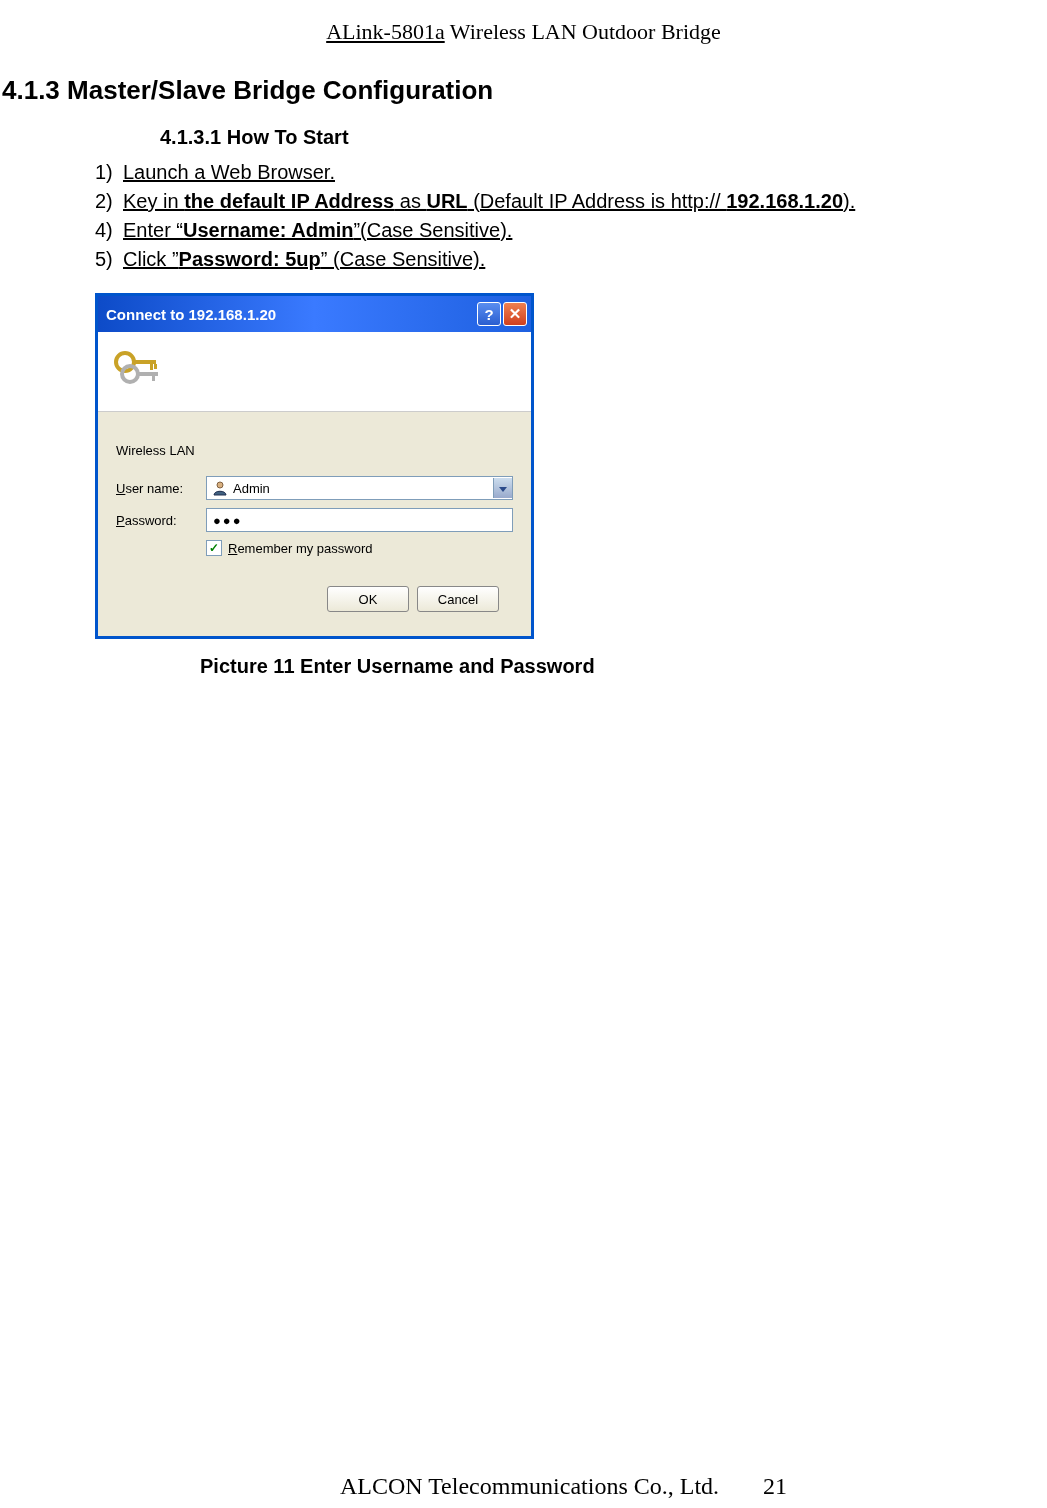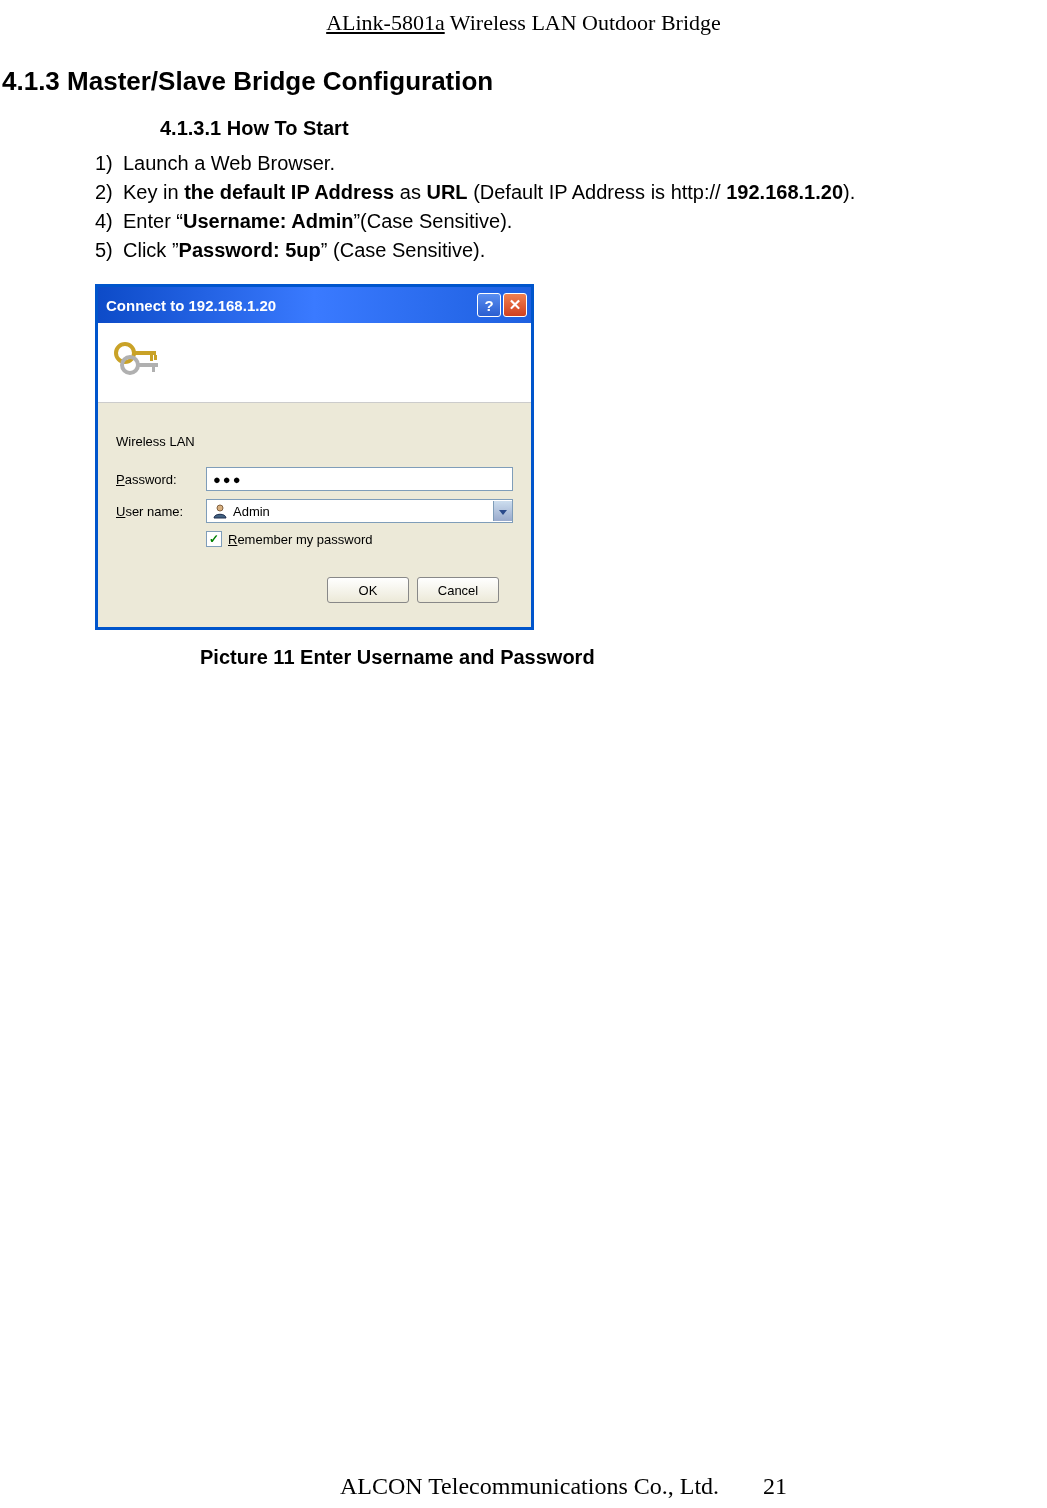--- a/index.html
+++ b/index.html
@@ -7,40 +7,41 @@
       margin: 0;
       padding: 0;
       width: 1047px;
       height: 1508px;
       position: relative;
       background: white;
     }
     .header {
       text-align: center;
       font-size: 22px;
-      padding-top: 10px;
+      padding-top: 19px;
       font-family: "Times New Roman", serif;
     }
     .header-underline {
       text-decoration: underline;
     }
     .section-heading {
       font-size: 26px;
       font-weight: bold;
       margin: 30px 0 20px 2px;
     }
     .subsection-heading {
       font-size: 20px;
       font-weight: bold;
       margin: 15px 0 10px 160px;
     }
     .steps {
       margin-left: 95px;
       font-size: 20px;
       line-height: 1.35;
+      text-decoration: underline;
     }
     .step {
       margin-bottom: 2px;
     }
     .step-num {
       display: inline-block;
       width: 28px;
     }
     .bold {
       font-weight: bold;
@@ -258,47 +259,47 @@
             <circle cx="20" cy="30" r="8" fill="none" stroke="#b0b0b0" stroke-width="4"></circle>
             <rect x="26" y="28" width="22" height="4" fill="#b0b0b0"></rect>
             <rect x="42" y="32" width="3" height="5" fill="#b0b0b0"></rect>
           </svg>
         </span>
       </div>
       <div class="creds-area">
         <div class="realm">Wireless LAN</div>
         <div class="field-row">
           <div class="field-label">
-            <span class="underline-char">P</span><span>assword:</span>
-          </div>
-          <div class="password-input">
-            <span>●●●</span>
-          </div>
-        </div>
-        <div class="field-row">
-          <div class="field-label">
             <span class="underline-char">U</span><span>ser name:</span>
           </div>
           <div class="combo">
             <span class="combo-icon">
               <svg viewBox="0 0 16 16" width="16" height="16">
                 <circle cx="8" cy="5" r="3" fill="#d8b080" stroke="#806040"></circle>
                 <path d="M2 15 C 2 10, 14 10, 14 15 Z" fill="#406080" stroke="#203050"></path>
               </svg>
             </span>
             <span class="combo-value">Admin</span>
             <div class="combo-arrow">
               <span>
                 <svg width="8" height="6" viewBox="0 0 8 6">
                     <path d="M0 0 L8 0 L4 5 Z" fill="#2a4a8a"></path>
                   </svg>
               </span>
             </div>
           </div>
         </div>
+        <div class="field-row">
+          <div class="field-label">
+            <span class="underline-char">P</span><span>assword:</span>
+          </div>
+          <div class="password-input">
+            <span>●●●</span>
+          </div>
+        </div>
         <div class="checkbox-row">
           <div class="checkbox">
             <span>✓</span>
           </div>
           <div>
             <span class="underline-char">R</span><span>emember my password</span>
           </div>
         </div>
         <div class="button-row">
           <div class="dialog-button">OK</div>

